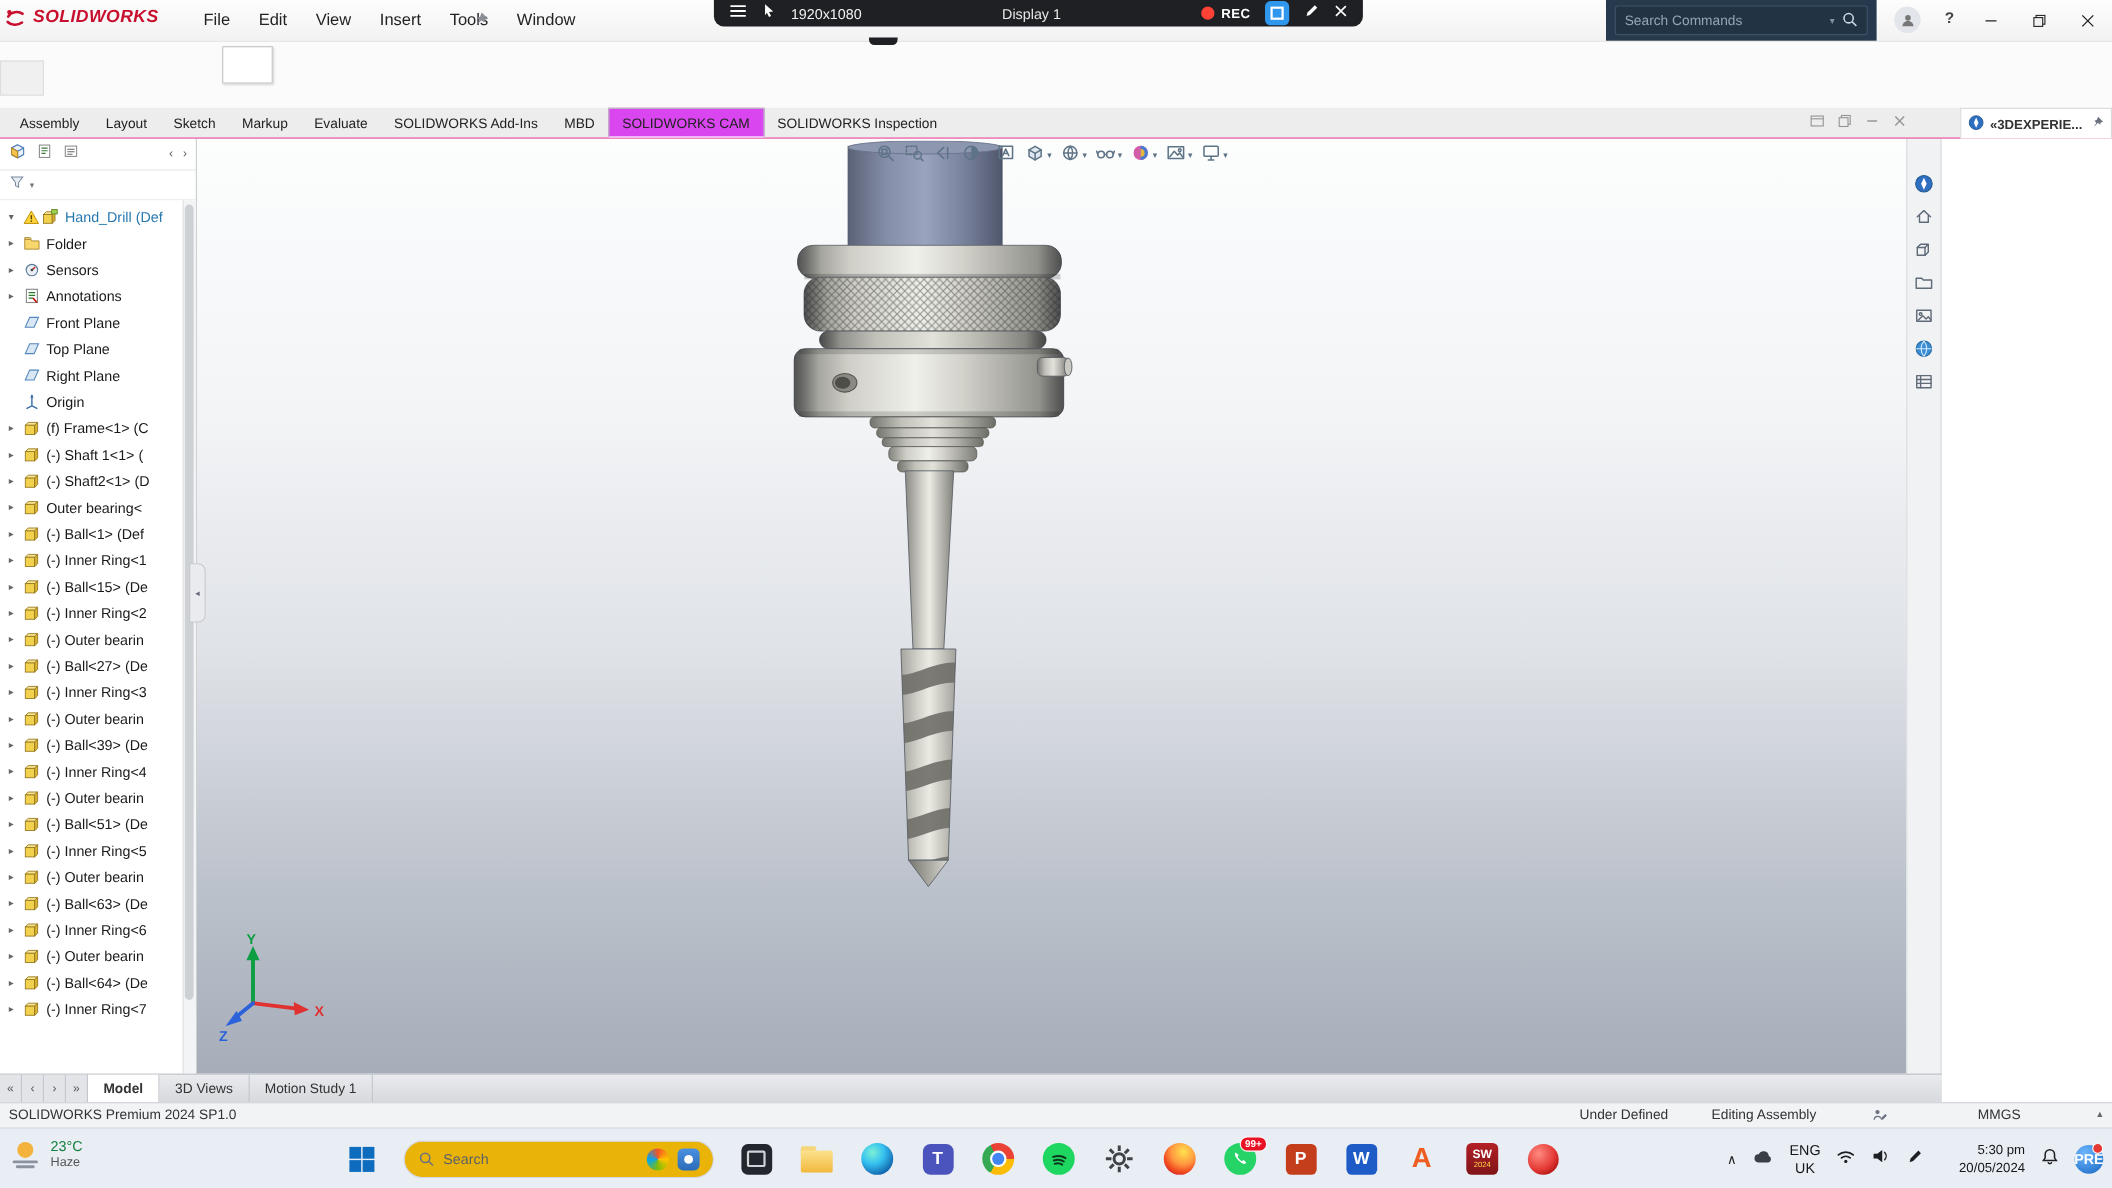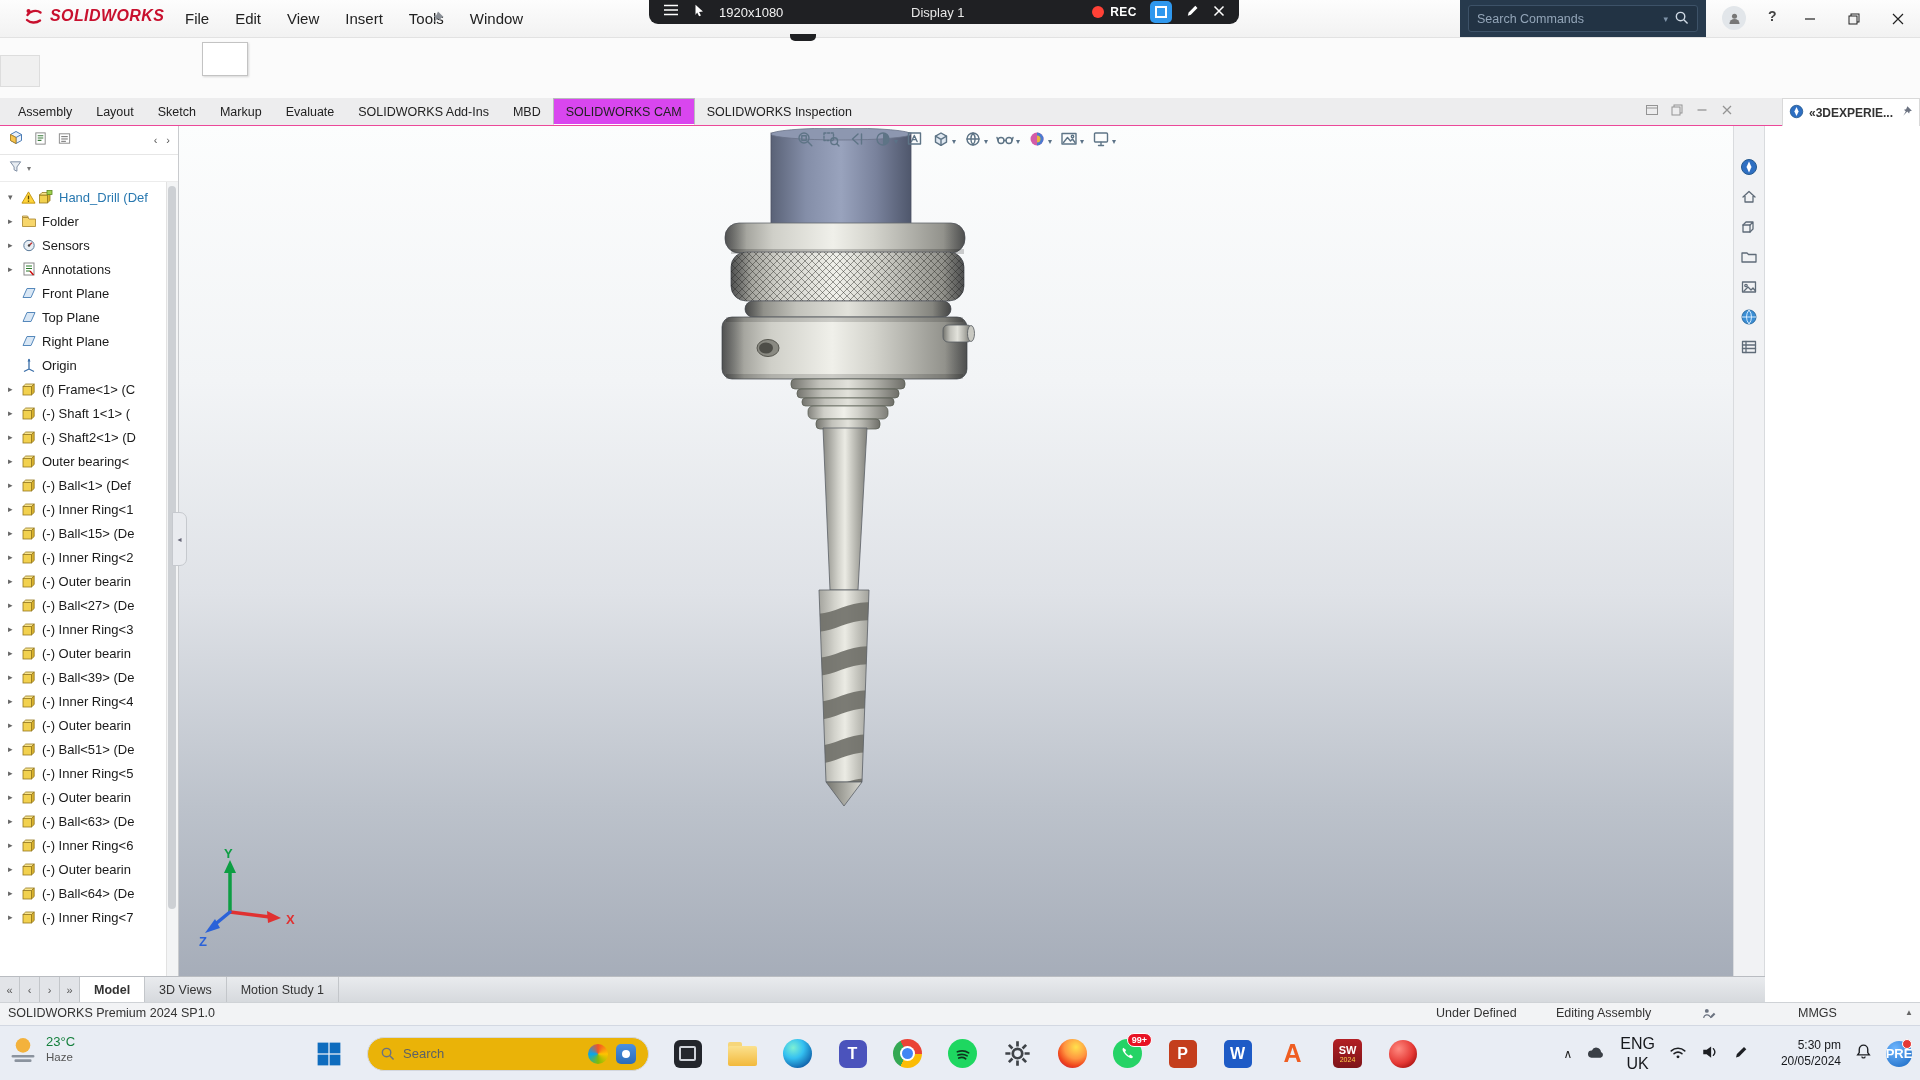--- a/index.html
+++ b/index.html
@@ -1,21 +1,21 @@
 <!DOCTYPE html>
 <html><head>
 <meta charset="utf-8">
 <style>
   html,body{margin:0;padding:0;}
   body{font-family:"Liberation Sans",sans-serif;background:#888;}
   .screen{position:relative;width:1920px;height:1080px;overflow:hidden;background:#fff;}
 
   
   .titlebar{position:absolute;left:0;top:0;width:1920px;height:37px;background:linear-gradient(#fdfdfd,#f2f2f2);border-bottom:1px solid #e2e2e2;z-index:30;}
-  .logo{position:absolute;left:24px;top:6px;display:flex;align-items:center;gap:6px;}
+  .logo{position:absolute;left:4px;top:6px;display:flex;align-items:center;gap:6px;}
   .logo-text{font-size:16px;font-weight:bold;font-style:italic;color:#c8102e;letter-spacing:.4px;}
   .menubar{position:absolute;left:176px;top:0;height:37px;display:flex;align-items:center;gap:8px;}
   .menu-item{font-size:15px;color:#222;padding:3px 9px;border-radius:3px;}
   .pin-btn{position:absolute;left:430px;top:10px;}
   .avatar{position:absolute;left:1722px;top:6px;width:24px;height:24px;border-radius:50%;background:#e2e6ea;display:flex;align-items:center;justify-content:center;}
   .help-btn{position:absolute;left:1768px;top:8px;font-size:14px;font-weight:bold;color:#444;}
   .win-controls{position:absolute;right:0;top:0;height:37px;display:flex;}
   .wc{width:44px;height:37px;display:flex;align-items:center;justify-content:center;color:#222;}
 
   
@@ -131,21 +131,21 @@
   .ic-ppt{width:28px;height:28px;border-radius:5px;background:#c43e1c;color:#fff;font-size:16px;font-weight:bold;display:flex;align-items:center;justify-content:center;}
   .ic-word{width:28px;height:28px;border-radius:5px;background:#1e5bc6;color:#fff;font-size:16px;font-weight:bold;display:flex;align-items:center;justify-content:center;}
   .ic-a{font-size:25px;font-weight:800;color:#ef5d21;}
   .ic-sw{width:29px;height:29px;border-radius:5px;background:linear-gradient(#b32025,#7e1418);display:flex;flex-direction:column;align-items:center;justify-content:center;line-height:1;}
   .ic-sw span{color:#fff;font-size:11px;font-weight:bold;}
   .ic-sw em{font-style:normal;color:#ffd24a;font-size:7px;}
   .ic-rec{width:28px;height:28px;border-radius:50%;background:radial-gradient(circle at 35% 32%,#ff8a80,#e53935 55%,#8e0000 95%);}
 
   .tray{position:absolute;right:8px;top:0;height:55px;display:flex;align-items:center;gap:14px;}
   .tray-chev{font-size:12px;color:#222;}
-  .lang{display:flex;flex-direction:column;align-items:center;font-size:16px;line-height:1.2;color:#16181c;}
+  .lang{display:flex;flex-direction:column;align-items:center;font-size:13px;line-height:1.2;color:#16181c;}
   .clock{display:flex;flex-direction:column;align-items:flex-end;font-size:12px;line-height:1.3;color:#16181c;width:78px;}
   .pre-badge{width:26px;height:26px;border-radius:50%;background:radial-gradient(circle at 35% 30%,#6fb7ff,#1565c0);color:#fff;font-size:13px;font-weight:bold;display:flex;align-items:center;justify-content:center;position:relative;}
   .pre-dot{position:absolute;right:0;top:-2px;width:8px;height:8px;border-radius:50%;background:#e53935;border:1px solid #fff;}
 </style>
 </head>
 <body>
 
 <div class="screen">
 
   <div class="titlebar">

